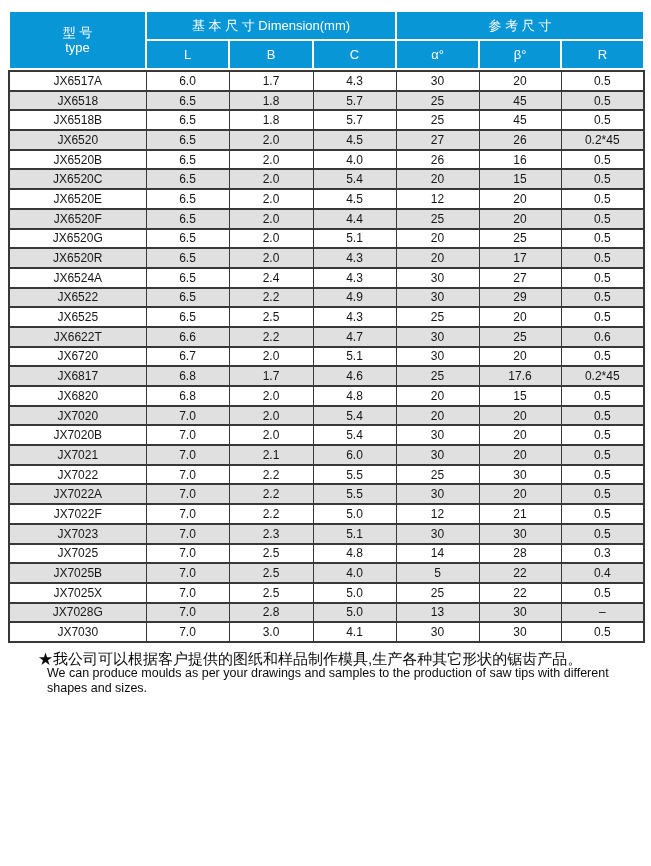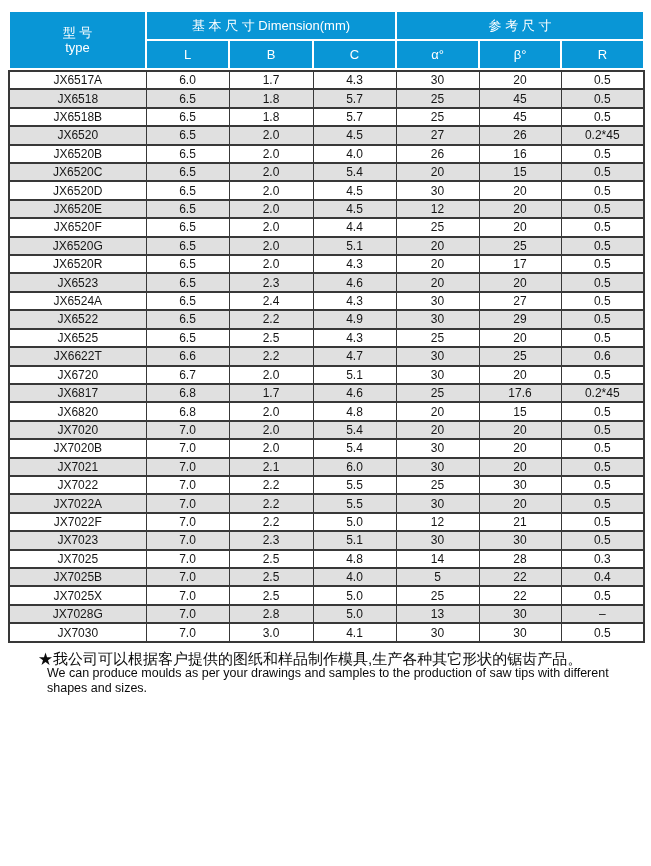--- a/index.html
+++ b/index.html
@@ -157,29 +157,20 @@
         <tr>
           <td>JX6520C</td>
           <td>6.5</td>
           <td>2.0</td>
           <td>5.4</td>
           <td>20</td>
           <td>15</td>
           <td>0.5</td>
         </tr>
         <tr>
-          <td>JX6520D</td>
-          <td>6.5</td>
-          <td>2.0</td>
-          <td>4.5</td>
-          <td>30</td>
-          <td>20</td>
-          <td>0.5</td>
-        </tr>
-        <tr>
           <td>JX6520E</td>
           <td>6.5</td>
           <td>2.0</td>
           <td>4.5</td>
           <td>12</td>
           <td>20</td>
           <td>0.5</td>
         </tr>
         <tr>
           <td>JX6520F</td>
@@ -199,29 +190,20 @@
           <td>25</td>
           <td>0.5</td>
         </tr>
         <tr>
           <td>JX6520R</td>
           <td>6.5</td>
           <td>2.0</td>
           <td>4.3</td>
           <td>20</td>
           <td>17</td>
-          <td>0.5</td>
-        </tr>
-        <tr>
-          <td>JX6523</td>
-          <td>6.5</td>
-          <td>2.3</td>
-          <td>4.6</td>
-          <td>20</td>
-          <td>20</td>
           <td>0.5</td>
         </tr>
         <tr>
           <td>JX6524A</td>
           <td>6.5</td>
           <td>2.4</td>
           <td>4.3</td>
           <td>30</td>
           <td>27</td>
           <td>0.5</td>

